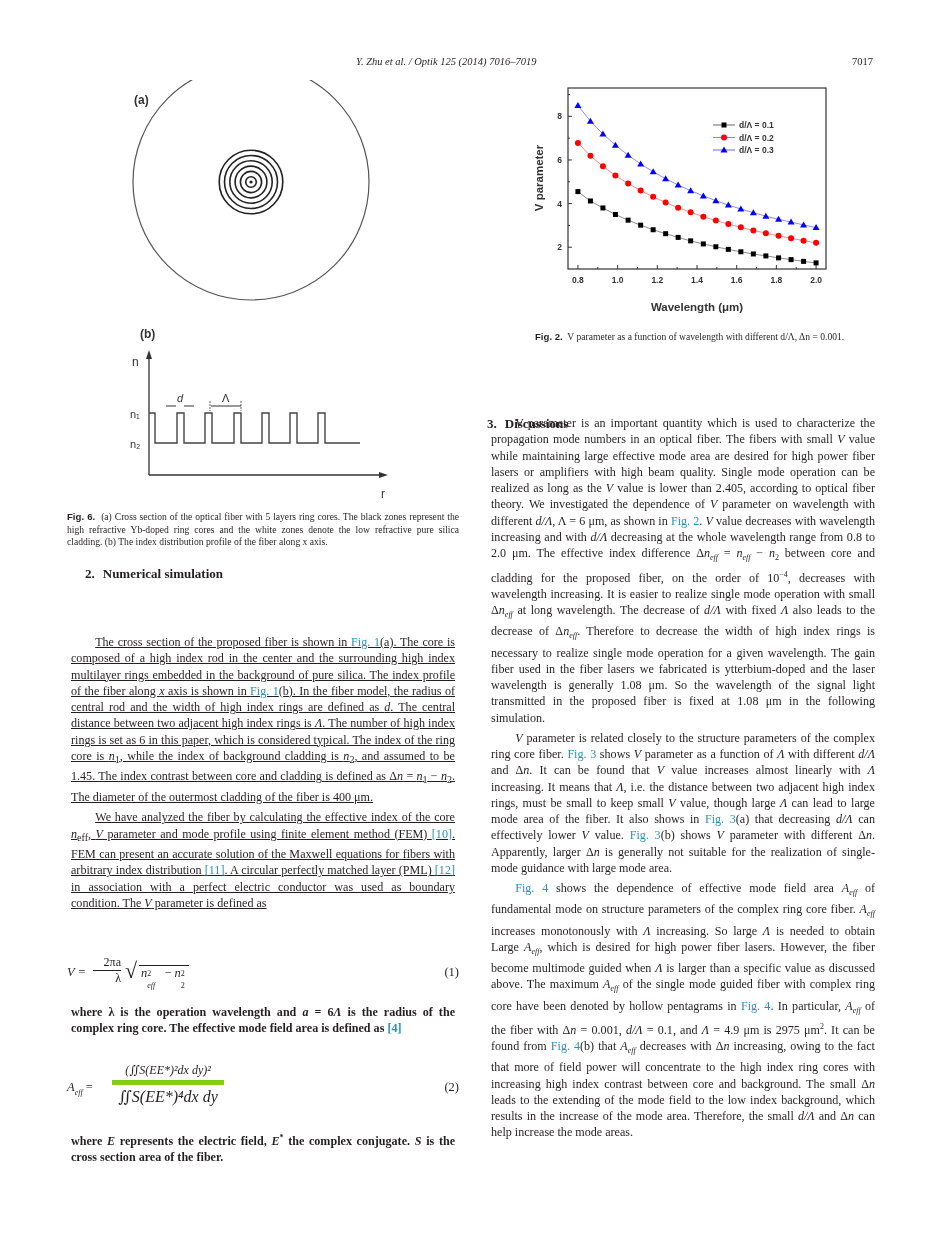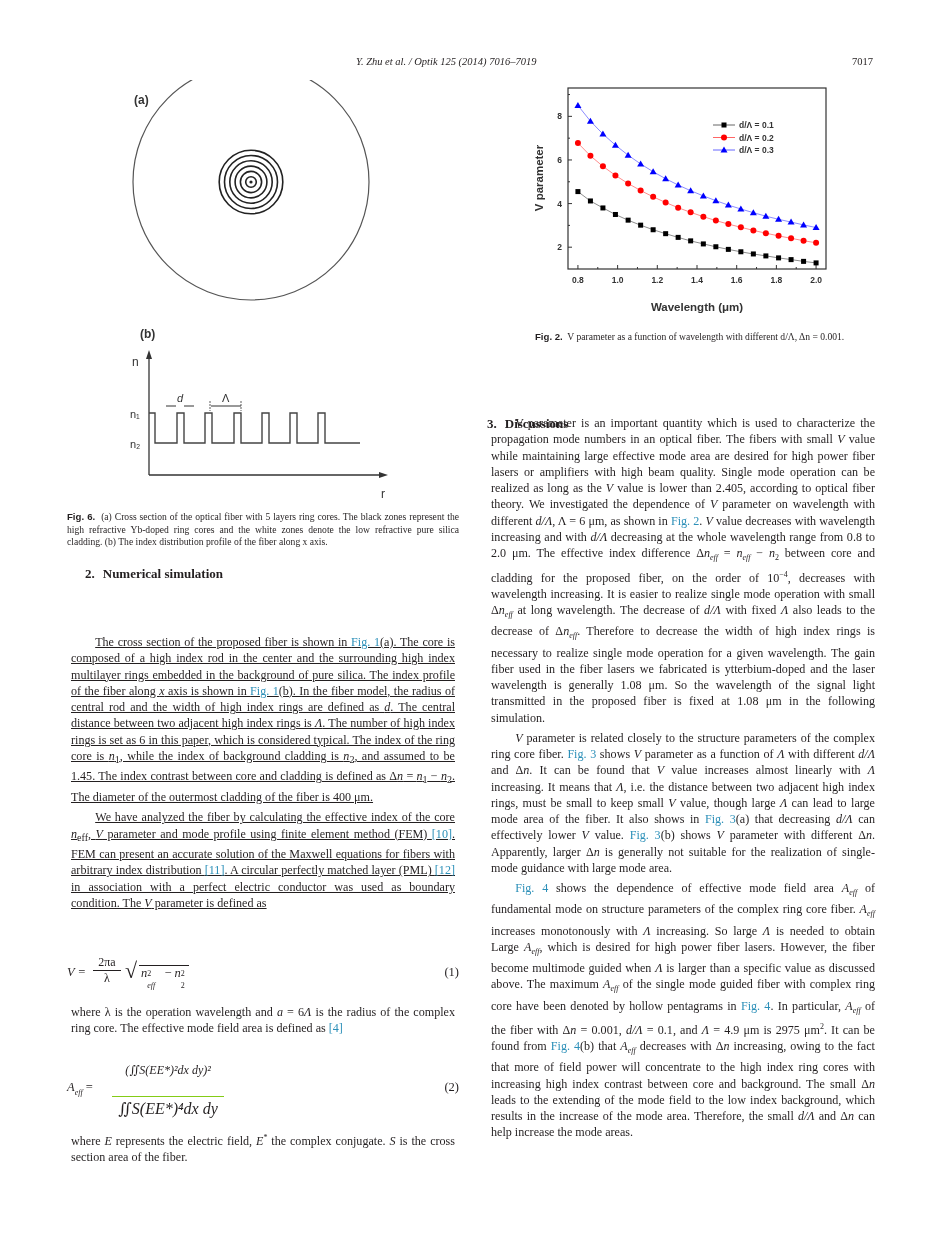--- a/index.html
+++ b/index.html
@@ -4,21 +4,21 @@
 <style>
   html, body { margin: 0; padding: 0; background: #ffffff; }
   body { width: 926px; height: 1234px; position: relative; overflow: hidden;
          font-family: "Liberation Serif", "DejaVu Serif", serif; color: #231f20; }
   .abs { position: absolute; }
   .running-head { top: 56px; left: 0; width: 926px; font-size: 10.5px; font-style: italic; }
   .running-head .rh-left { position: absolute; left: 356px; top: 0; }
   .running-head .rh-right { position: absolute; left: 852px; top: 0; font-style: normal; text-align: center; }
   .col { font-size: 12.1px; line-height: 16.25px; text-align: justify; }
   .col p { margin: 4px; text-indent: 2em; }
-  .col p.noindent { text-indent: 0; }
+  .col p.noindent { text-indent: 0; font-weight: bold; }
   .lnk { color: #2b8fb8; }
   .caption { font-size: 9.6px; line-height: 12.6px; text-align: justify; }
   .caption b { font-family: "Liberation Sans", sans-serif; }
   .sechead { font-size: 13px; font-weight: bold; }
   .sechead .num { margin-right: 8px; }
   .sub { font-size: 8px; vertical-align: -3px; font-style: italic; }
   .sup { font-size: 8px; vertical-align: 5px; }
   .eq { font-size: 12.5px; }
   .eqnum { font-size: 12.5px; }
   svg text { font-family: "Liberation Sans", "DejaVu Sans", sans-serif; }
@@ -76,37 +76,37 @@
   <span class="num">2.</span><span>Numerical simulation</span>
 </div>
 
 <div class="abs col" style="left:67px; top:630px; width:392px;text-decoration:underline;">
   <p><span>The cross section of the proposed fiber is shown in </span><a class="lnk">Fig. 1</a><span>(a). The core is composed of a high index rod in the center and the surrounding high index multilayer rings embedded in the background of pure silica. The index profile of the fiber along </span><i>x</i><span> axis is shown in </span><a class="lnk">Fig. 1</a><span>(b). In the fiber model, the radius of central rod and the width of high index rings are defined as </span><i>d</i><span>. The central distance between two adjacent high index rings is </span><i>Λ</i><span>. The number of high index rings is set as 6 in this paper, which is considered typical. The index of the ring core is </span><i>n</i><sub>1</sub><span>, while the index of background cladding is </span><i>n</i><sub>2</sub><span>, and assumed to be 1.45. The index contrast between core and cladding is defined as Δ</span><i>n</i><span> = </span><i>n</i><sub>1</sub><span> − </span><i>n</i><sub>2</sub><span>. The diameter of the outermost cladding of the fiber is 400 μm.</span></p>
   <p><span>We have analyzed the fiber by calculating the effective index of the core </span><i>n</i><sub>eff</sub><span>, </span><i>V</i><span> parameter and mode profile using finite element method (FEM) </span><a class="lnk">[10]</a><span>. FEM can present an accurate solution of the Maxwell equations for fibers with arbitrary index distribution </span><a class="lnk">[11]</a><span>. A circular perfectly matched layer (PML) </span><a class="lnk">[12]</a><span> in association with a perfect electric conductor was used as boundary condition. The </span><i>V</i><span> parameter is defined as</span></p>
 </div>
 
 <div class="abs eq" style="left:67px; top:955px; width:392px; height:36px;">
   <span class="abs" style="left:0; top:10px;"><i>V =</i></span>
-  <span class="abs" style="left:26px; top:0; text-align:center; width:28px;">
+  <span class="abs" style="left:26px; top:0; text-align:right; width:28px;">
     <span style="display:block; border-bottom:1px solid #231f20; font-size:12px;">2πa</span>
     <span style="display:block; font-size:12px;">λ</span>
   </span>
   <span class="abs" style="left:58px; top:3px; font-size:22px;">√</span>
   <span class="abs" style="left:72px; top:10px; border-top:1px solid #231f20; padding:0 2px;"><i>n</i><span style="display:inline-block; position:relative; width:14px;"><sup style="position:absolute; top:-8px; left:0; font-size:8px;">2</sup><sub style="position:absolute; top:4px; left:0; font-size:8px; font-style:italic;">eff</sub></span><span> − </span><i>n</i><span style="display:inline-block; position:relative; width:6px;"><sup style="position:absolute; top:-8px; left:0; font-size:8px;">2</sup><sub style="position:absolute; top:4px; left:0; font-size:8px;">2</sub></span></span>
   <span class="abs eqnum" style="right:0; top:10px;">(1)</span>
 </div>
 
 <div class="abs col" style="left:67px; top:1000px; width:392px;">
   <p class="noindent"><span>where λ is the operation wavelength and </span><i>a</i><span> = 6</span><i>Λ</i><span> is the radius of the complex ring core. The effective mode field area is defined as </span><a class="lnk">[4]</a></p>
 </div>
 
 <div class="abs eq" style="left:67px; top:1063px; width:392px; height:50px;">
   <span class="abs" style="left:0; top:17px;"><i>A</i><sub style="font-size:8px; font-style:italic;">eff</sub><span> =</span></span>
   <span class="abs" style="left:45px; top:0; text-align:center; width:112px;">
-    <i style="display:block; border-bottom:1px solid #84cc16; font-size:12px; padding-bottom:18px;">(∬S(EE*)²dx dy)²</i>
+    <i style="display:block; border-bottom:5px solid #84cc16; font-size:12px; padding-bottom:2px;">(∬S(EE*)²dx dy)²</i>
     <i style="display:block; font-size:16px; padding-top:2px;">∬S(EE*)⁴dx dy</i>
   </span>
   <span class="abs eqnum" style="right:0; top:17px;">(2)</span>
 </div>
 
 <div class="abs col" style="left:67px; top:1126px; width:392px;">
   <p class="noindent"><span>where </span><i>E</i><span> represents the electric field, </span><i>E</i><sup style="font-size:8px;">*</sup><span> the complex conjugate. </span><i>S</i><span> is the cross section area of the fiber.</span></p>
 </div>
 
 <div class="abs" style="left:528px; top:86px; width:312px; height:240px;">

